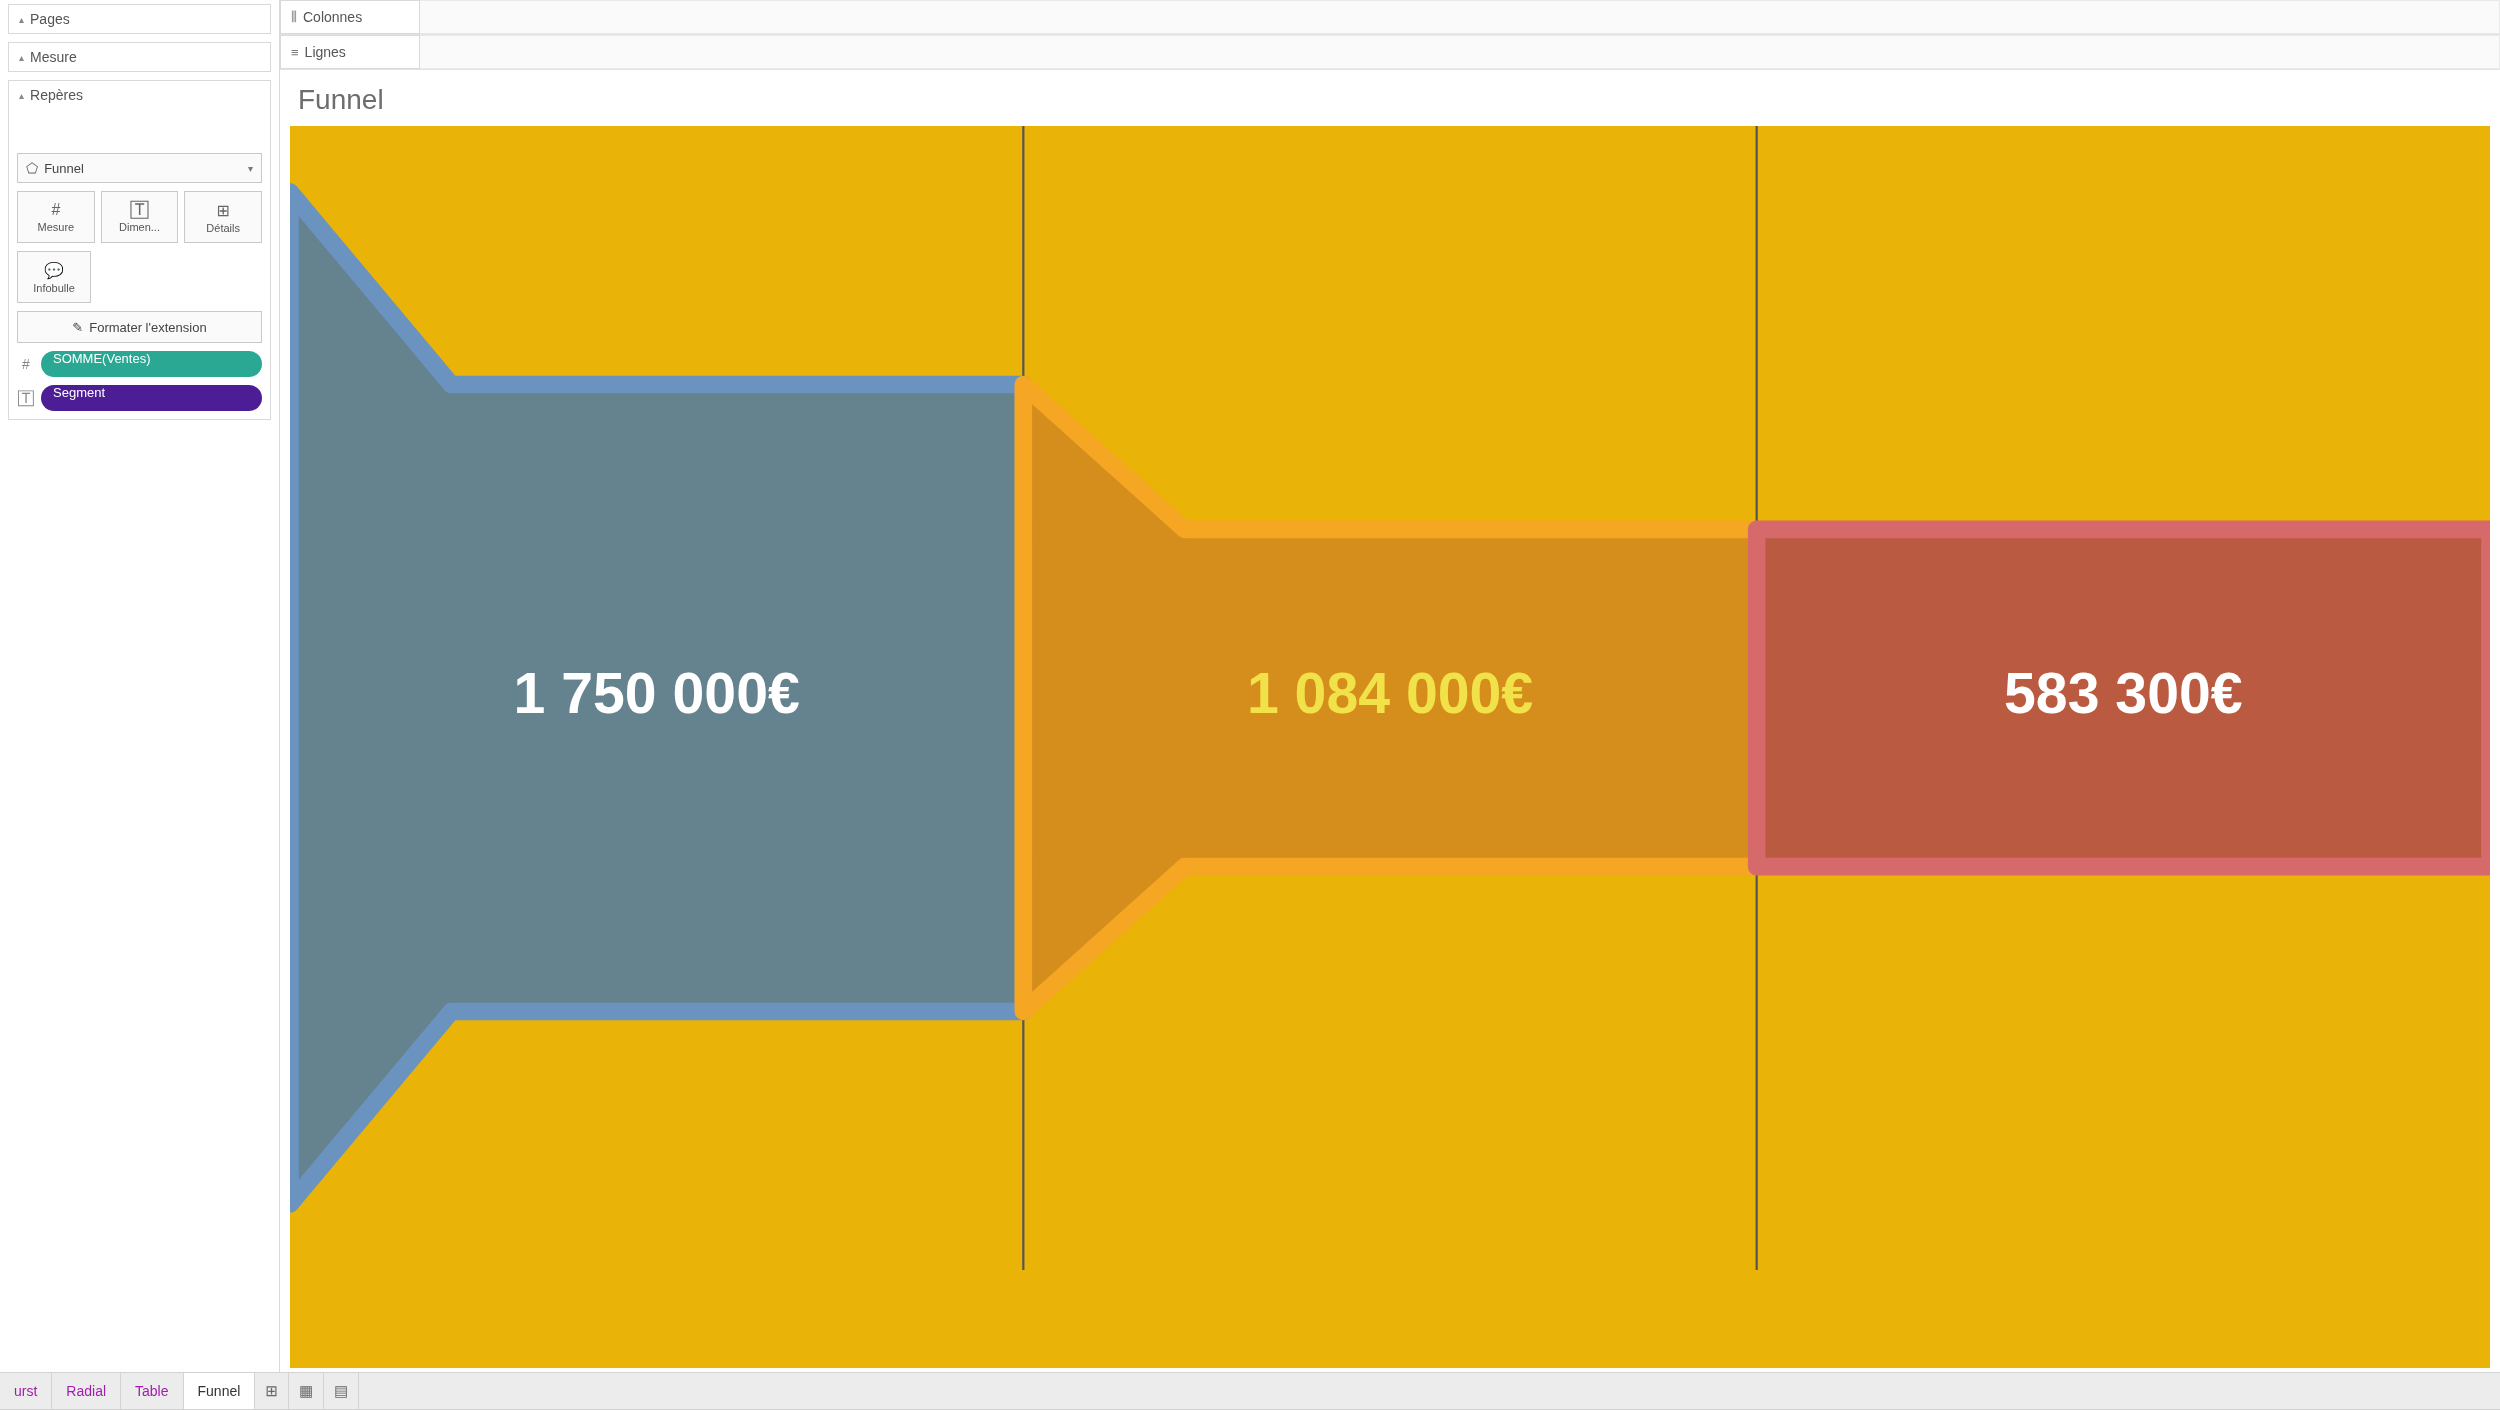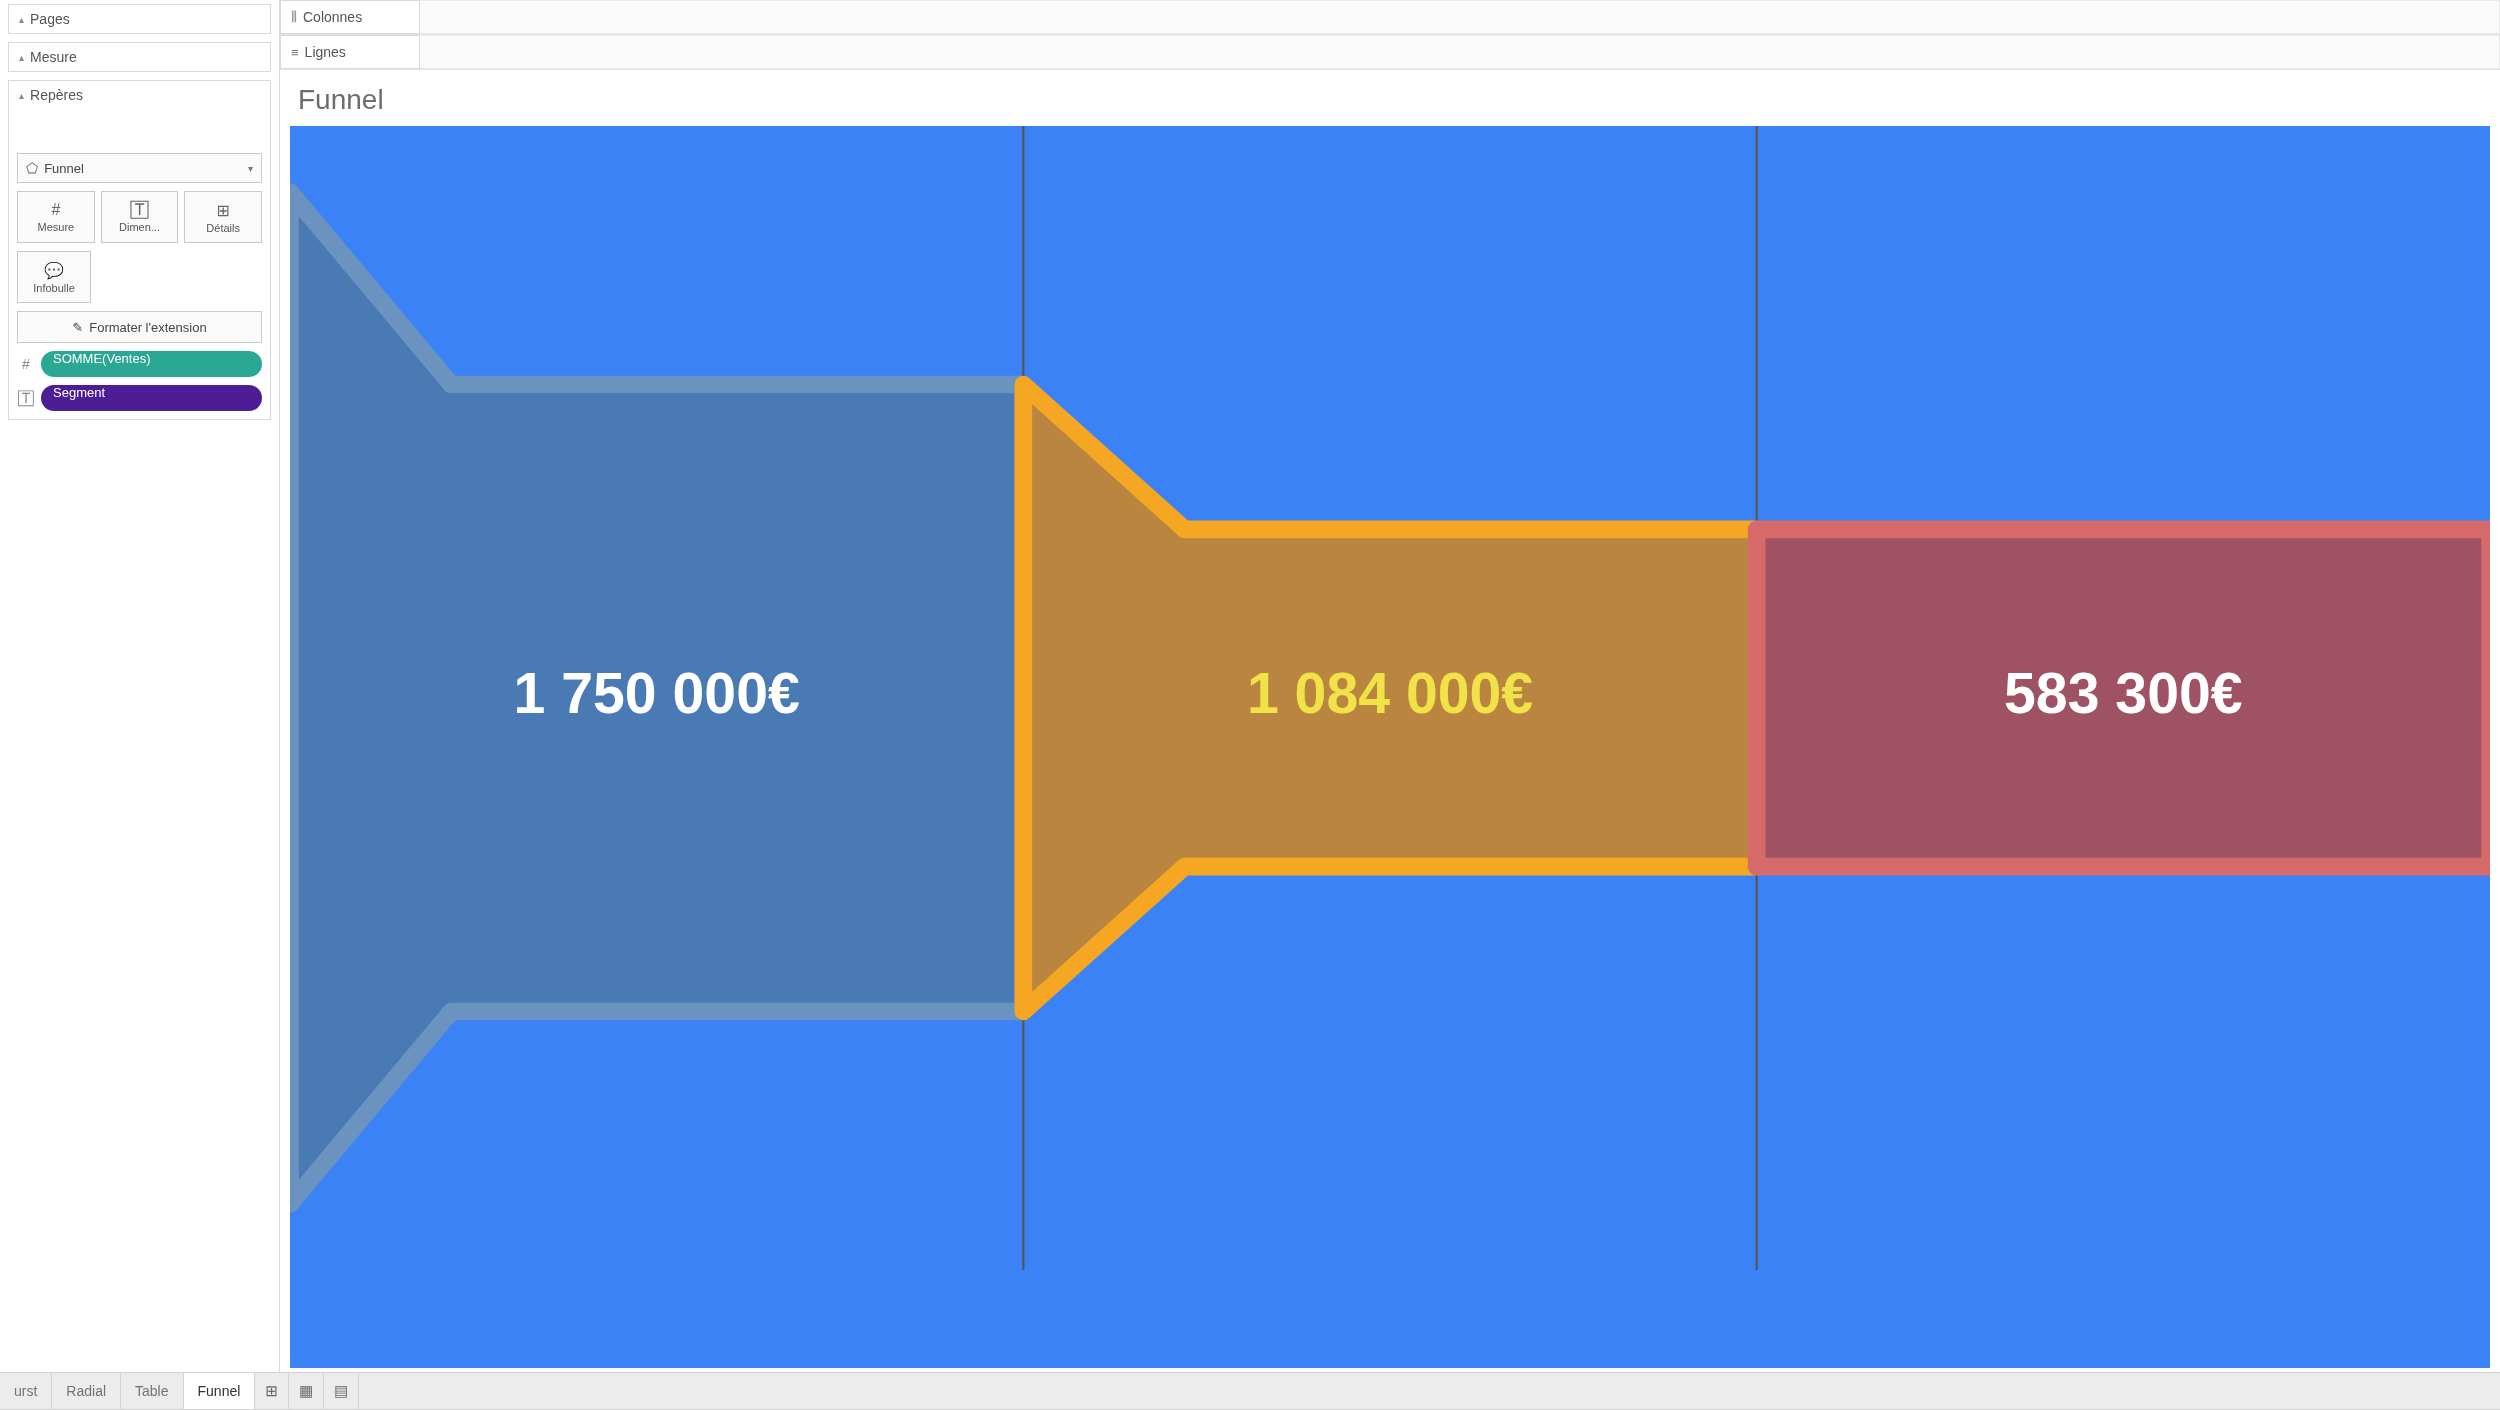--- a/index.html
+++ b/index.html
@@ -35,26 +35,26 @@
   
   .work { flex: 1; display: flex; flex-direction: column; min-width: 0; }
   .shelves { display: flex; flex-direction: column; }
   .shelf { display: flex; align-items: stretch; border-bottom: 1px solid #e3e3e3; }
   .shelf-label { width: 140px; border: 1px solid #d9d9d9; background: #fff; display: flex; align-items: center; gap: 6px; padding: 0 10px; font-size: 14px; color: #555; height: 34px; }
   .shelf-track { flex: 1; border: 1px solid #e9e9e9; border-left: none; background: #fafafa; height: 34px; }
   .shelf-ic { font-size: 13px; color: #777; }
 
   .title-bar { padding: 14px 18px 10px 18px; font-size: 28px; color: #6d6d6d; font-weight: 400; }
 
-  .viz { flex: 1; background: #3b82f6; margin: 0 10px 4px 10px; position: relative; overflow: hidden; }
+  .viz { flex: 1; background: #eab308; margin: 0 10px 4px 10px; position: relative; overflow: hidden; }
   .viz svg { position: absolute; inset: 0; }
 
   
   .tabs-bar { height: 38px; background: #ececec; border-top: 1px solid #d3d3d3; border-bottom: 1px solid #d3d3d3; display: flex; align-items: stretch; }
-  .tab { padding: 0 14px; display: flex; align-items: center; font-size: 14px; color: #737373; border-right: 1px solid #d3d3d3; cursor: pointer; }
+  .tab { padding: 0 14px; display: flex; align-items: center; font-size: 14px; color: #a21caf; border-right: 1px solid #d3d3d3; cursor: pointer; }
   .tab.active { background: #fff; color: #333; }
   .tab.icon-only { padding: 0 10px; font-size: 15px; color: #666; }
 
   .status-bar { height: 28px; background: #f5f5f5; display: flex; align-items: center; padding: 0 10px; font-size: 13px; color: #555; }
 </style>
 </head>
 <body>
 
 <div class="app">
   <div class="main">

